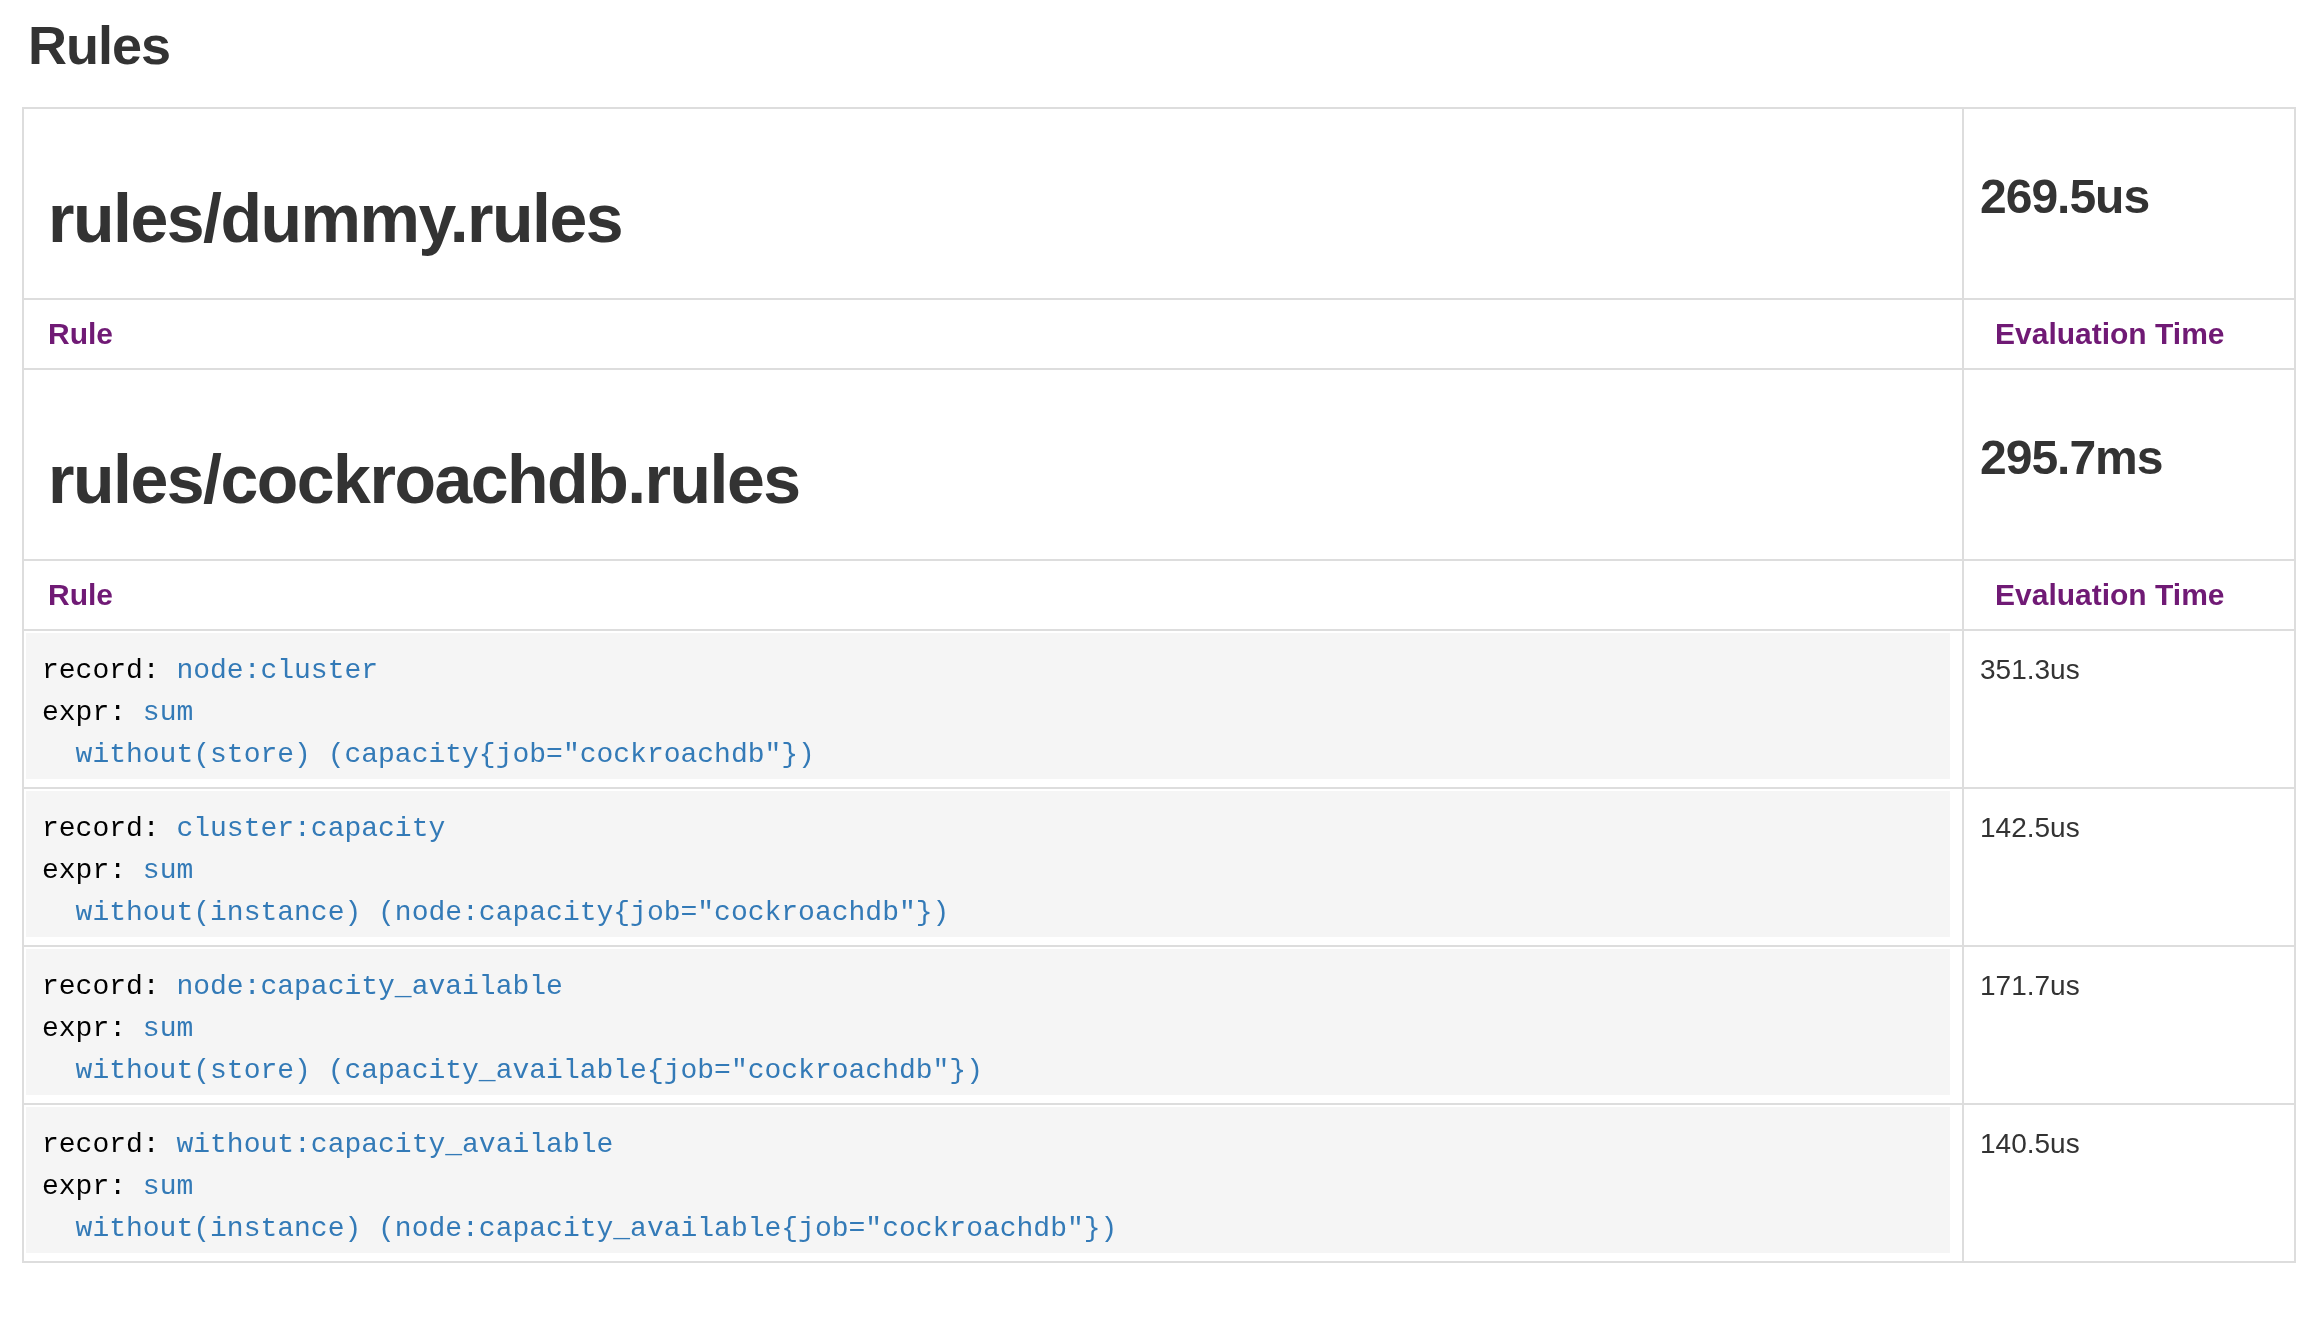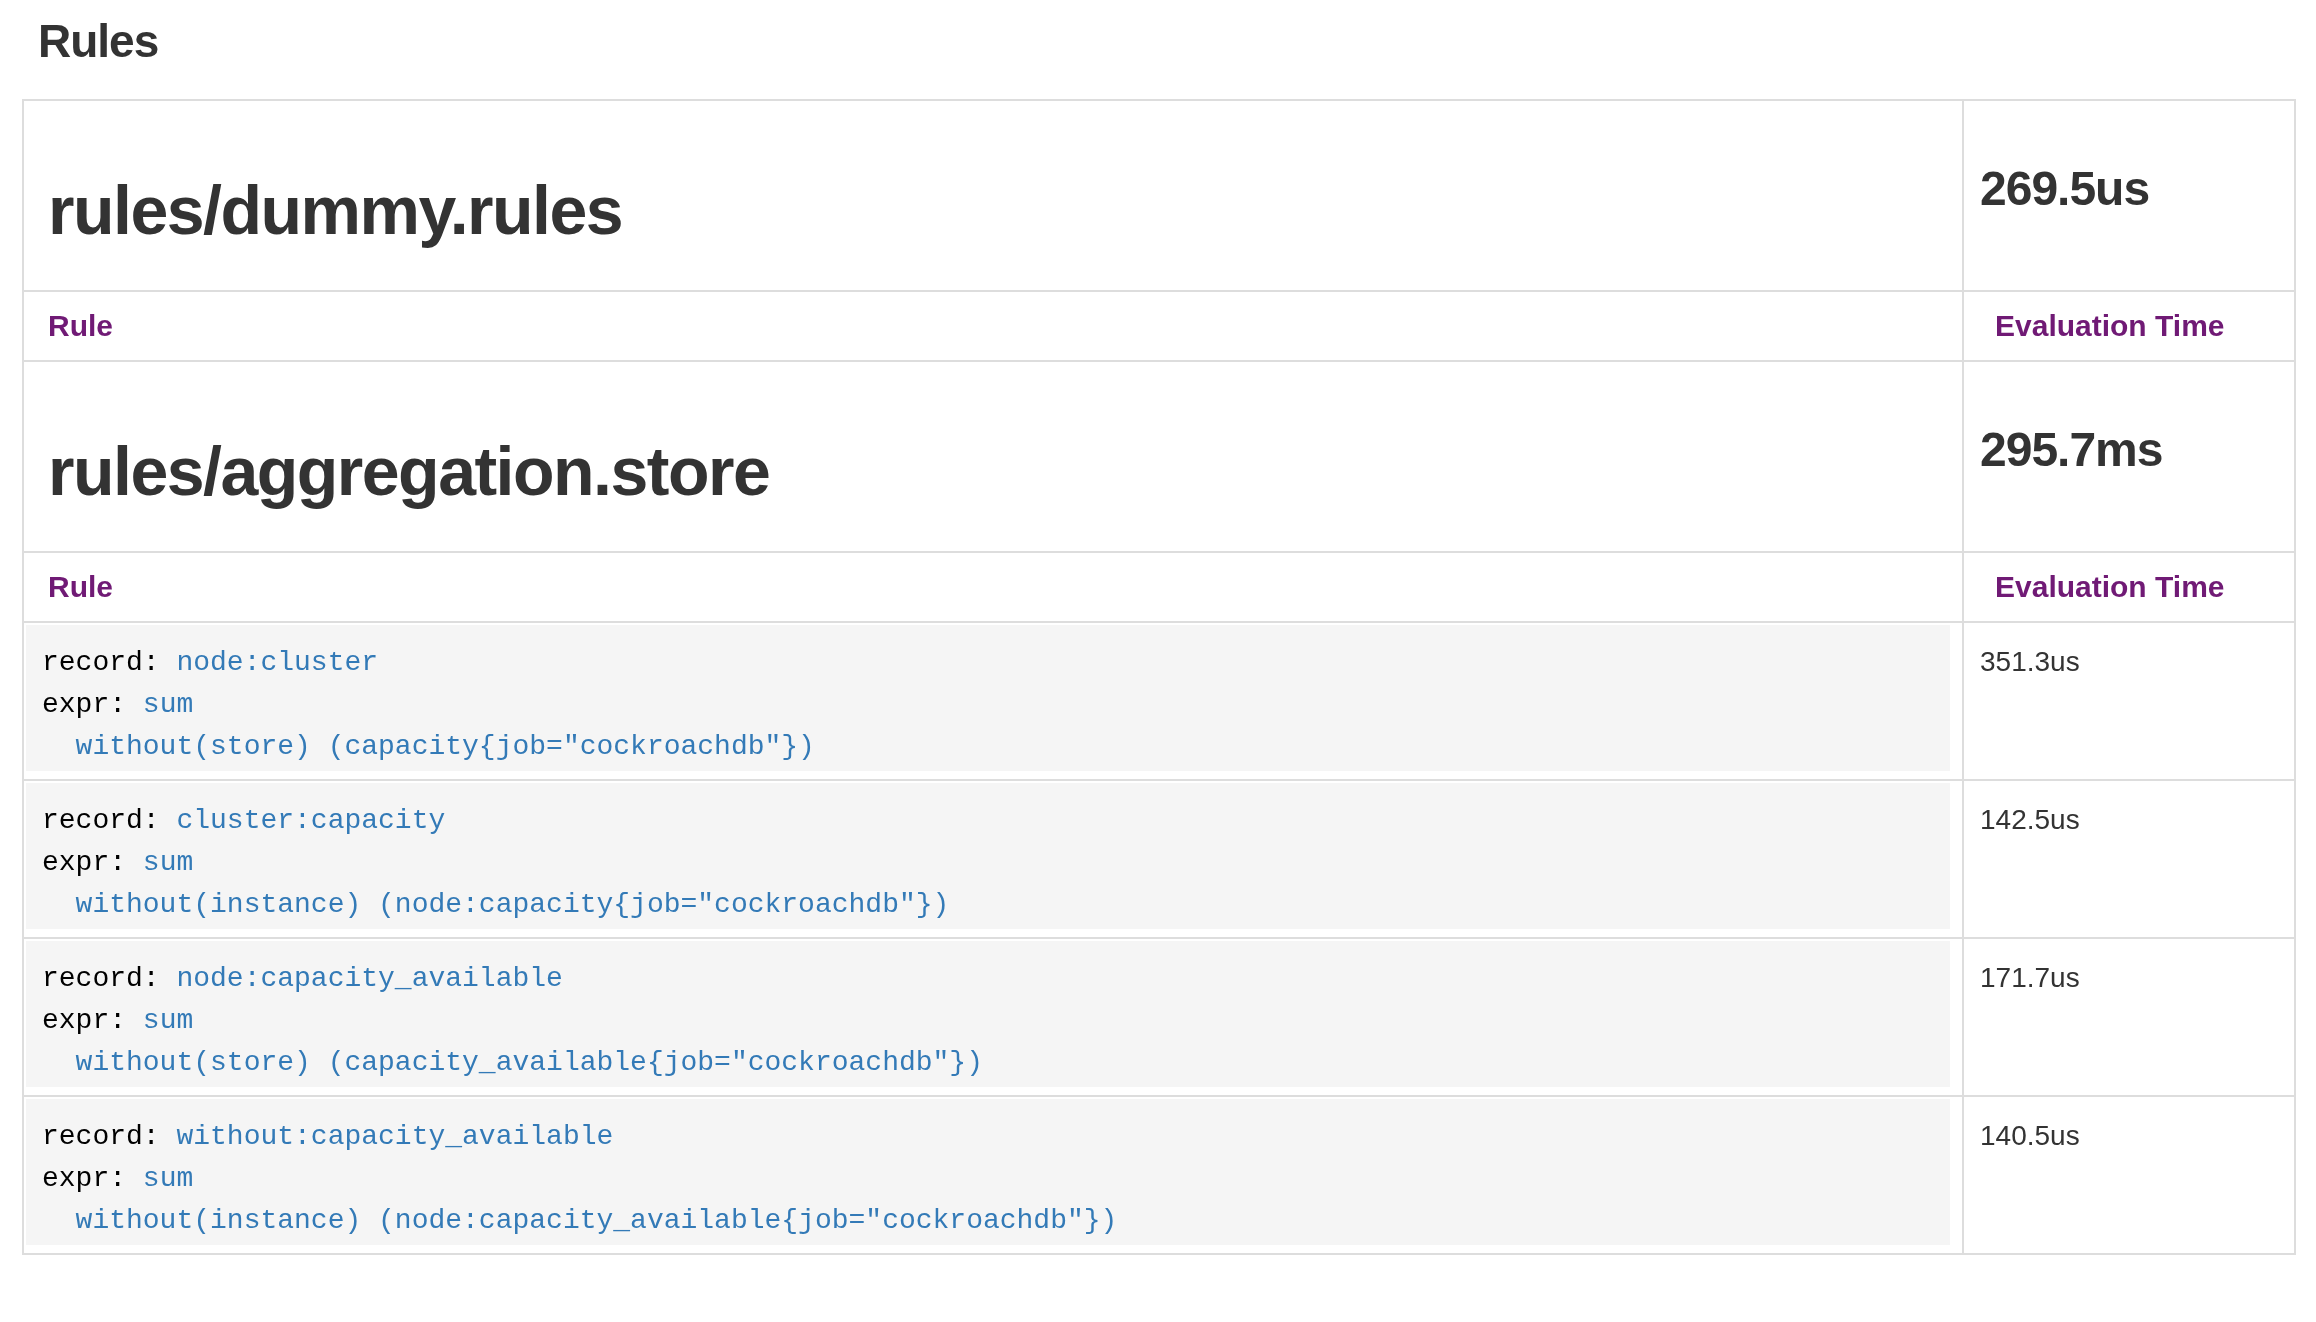--- a/index.html
+++ b/index.html
@@ -9,25 +9,25 @@
     width: 2316px;
     height: 1322px;
     overflow: hidden;
     font-family: "Liberation Sans", "DejaVu Sans", sans-serif;
     color: #333;
   }
   .container {
     padding: 0 20px 0 22px;
   }
   h1.page-title {
-    font-size: 46px;
+    font-size: 54px;
     font-weight: bold;
     letter-spacing: -1px;
     color: #333;
-    margin: 16px 0 32px 16px;
+    margin: 16px 0 32px 6px;
     line-height: 1.1;
   }
   table.rules-table {
     width: 100%;
     border-collapse: collapse;
     table-layout: fixed;
   }
   table.rules-table td {
     border: 2px solid #ddd;
     vertical-align: top;
@@ -111,21 +111,21 @@
     <td class="group-name-cell">rules/dummy.rules</td>
     <td class="group-time-cell">269.5us</td>
   </tr>
   <tr>
     <td class="col-header">Rule</td>
     <td class="col-header time">Evaluation Time</td>
   </tr>
 
 
   <tr>
-    <td class="group-name-cell">rules/aggregation.store</td>
+    <td class="group-name-cell">rules/cockroachdb.rules</td>
     <td class="group-time-cell">295.7ms</td>
   </tr>
   <tr>
     <td class="col-header">Rule</td>
     <td class="col-header time">Evaluation Time</td>
   </tr>
 
   <tr>
     <td class="rule-cell">
       <div class="code"><div><span class="plain">record: </span><a class="rule-link">node:cluster</a></div><div><span class="plain">expr: </span><a class="rule-link">sum</a></div><div><a class="rule-link">  without(store) (capacity{job="cockroachdb"})</a></div></div>

